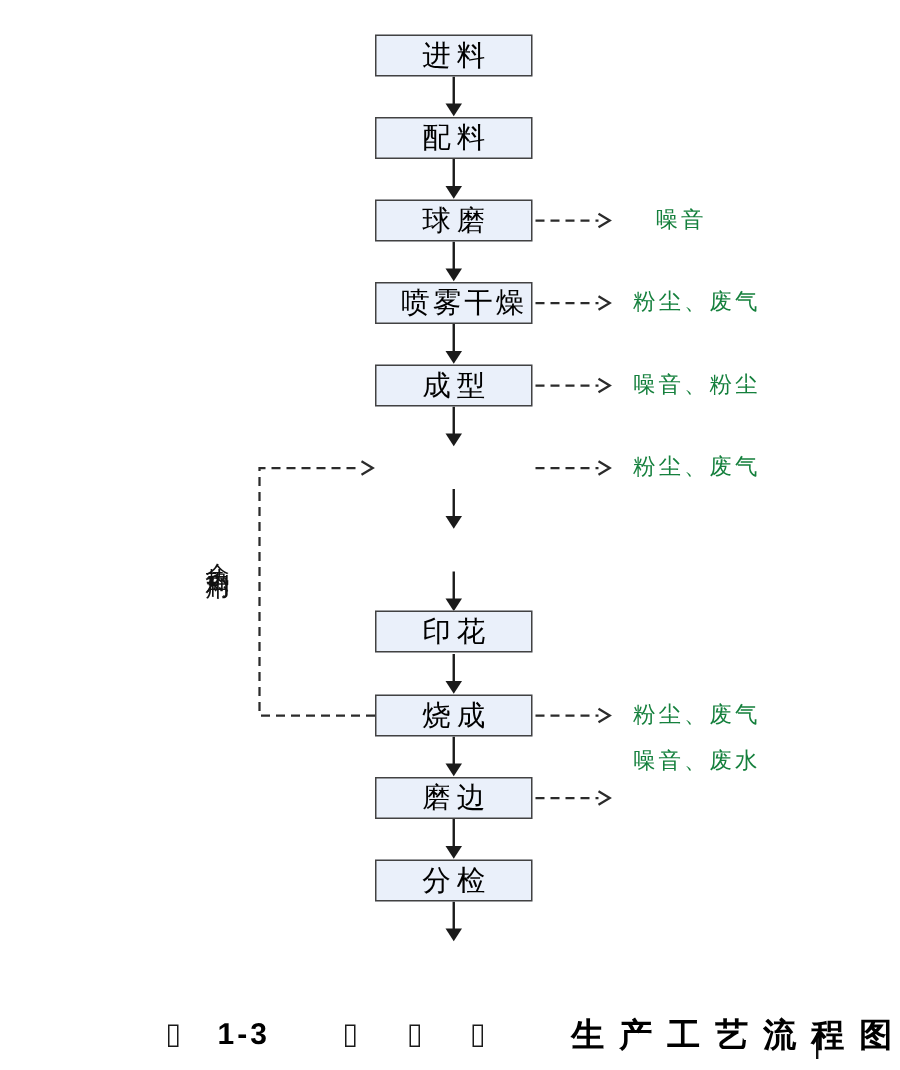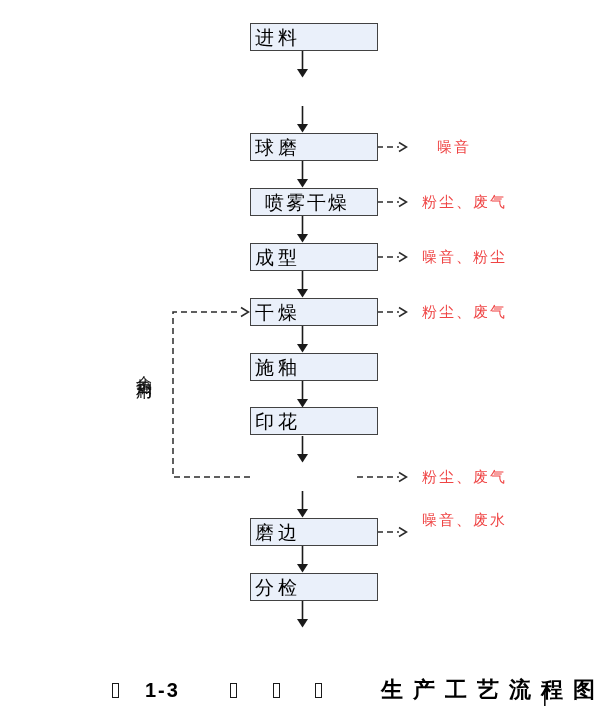--- a/index.html
+++ b/index.html
@@ -18,32 +18,32 @@
     color:var(--text);
     overflow:hidden;
   }
   .arrows{position:absolute;left:0;top:0;width:600px;height:713px;}
   .arrows line.solid{stroke:var(--line);stroke-width:1.6;}
   .arrows polygon{fill:var(--line);}
   .arrows .dash{stroke:#2b2b2b;stroke-width:1.5;stroke-dasharray:6 4;fill:none;}
   .arrows polyline.chev{stroke:#2b2b2b;stroke-width:1.5;fill:none;}
   .arrows rect.caret{fill:#111;}
   .flow-box{
-    position:absolute;left:250px;width:128px;height:28px;
+    position:absolute;left:250px;width:105px;height:28px;
     box-sizing:border-box;
     background:var(--box-fill);
     border:1.6px solid var(--box-border);
-    display:flex;align-items:center;justify-content:flex-start;
+    display:flex;align-items:center;justify-content:center;
     font-size:19px;letter-spacing:4px;text-indent:4px;
     line-height:1;
   }
   .emission-label{
     position:absolute;left:422px;
     font-size:15px;letter-spacing:2px;line-height:20px;
-    white-space:nowrap;color:#ef4444;
+    white-space:nowrap;color:#15803d;
   }
   .emission-label.first{left:437px;}
   .loop-label{
     position:absolute;left:133px;top:363px;
     writing-mode:vertical-rl;text-orientation:upright;
     font-size:16px;letter-spacing:3px;line-height:22px;
     color:#111;
   }
   .caption{
     position:absolute;left:112px;top:676px;height:28px;
@@ -145,51 +145,51 @@
       <path class="dash" d="M250 477 H173 V312 H241"></path>
       <polyline class="chev" points="241,307.5 248.5,312 241,316.5"></polyline>
     </g>
 
     <rect class="caret" x="544" y="689" width="1.6" height="17"></rect>
   </svg>
 
   <div class="flow-box" style="top:23px">
       <span>进料</span>
     </div>
+  <div class="flow-box" style="top:78px">
+      <span>配料</span>
+    </div>
   <div class="flow-box" style="top:133px">
       <span>球磨</span>
     </div>
   <div class="flow-box" style="top:188px; letter-spacing:2px; text-indent:2px;padding-left:12px;">
       <span>喷雾干燥</span>
     </div>
   <div class="flow-box" style="top:243px">
       <span>成型</span>
     </div>
-  <div class="flow-box" style="top:298px">
-      <span>干燥</span>
-    </div>
-  <div class="flow-box" style="top:353px">
-      <span>施釉</span>
-    </div>
   <div class="flow-box" style="top:407px">
       <span>印花</span>
+    </div>
+  <div class="flow-box" style="top:463px">
+      <span>烧成</span>
     </div>
   <div class="flow-box" style="top:518px">
       <span>磨边</span>
     </div>
   <div class="flow-box" style="top:573px">
       <span>分检</span>
     </div>
 
   <div class="emission-label first" style="top:137px">噪音</div>
   <div class="emission-label" style="top:192px">粉尘、废气</div>
   <div class="emission-label" style="top:247px">噪音、粉尘</div>
   <div class="emission-label" style="top:302px">粉尘、废气</div>
   <div class="emission-label" style="top:467px">粉尘、废气</div>
-  <div class="emission-label" style="top:510px">噪音、废水</div>
+  <div class="emission-label" style="top:498px">噪音、废水</div>
 
   <div class="loop-label">余热利用</div>
 
   <div class="caption">
     <span class="tofu mr14"></span>
     <span class="cap-num mr38">1-3</span>
     <span class="tofu mr24"></span>
     <span class="tofu mr23"></span>
     <span class="tofu mr27"></span>
     <span class="cap-title">生产工艺流程图</span>

